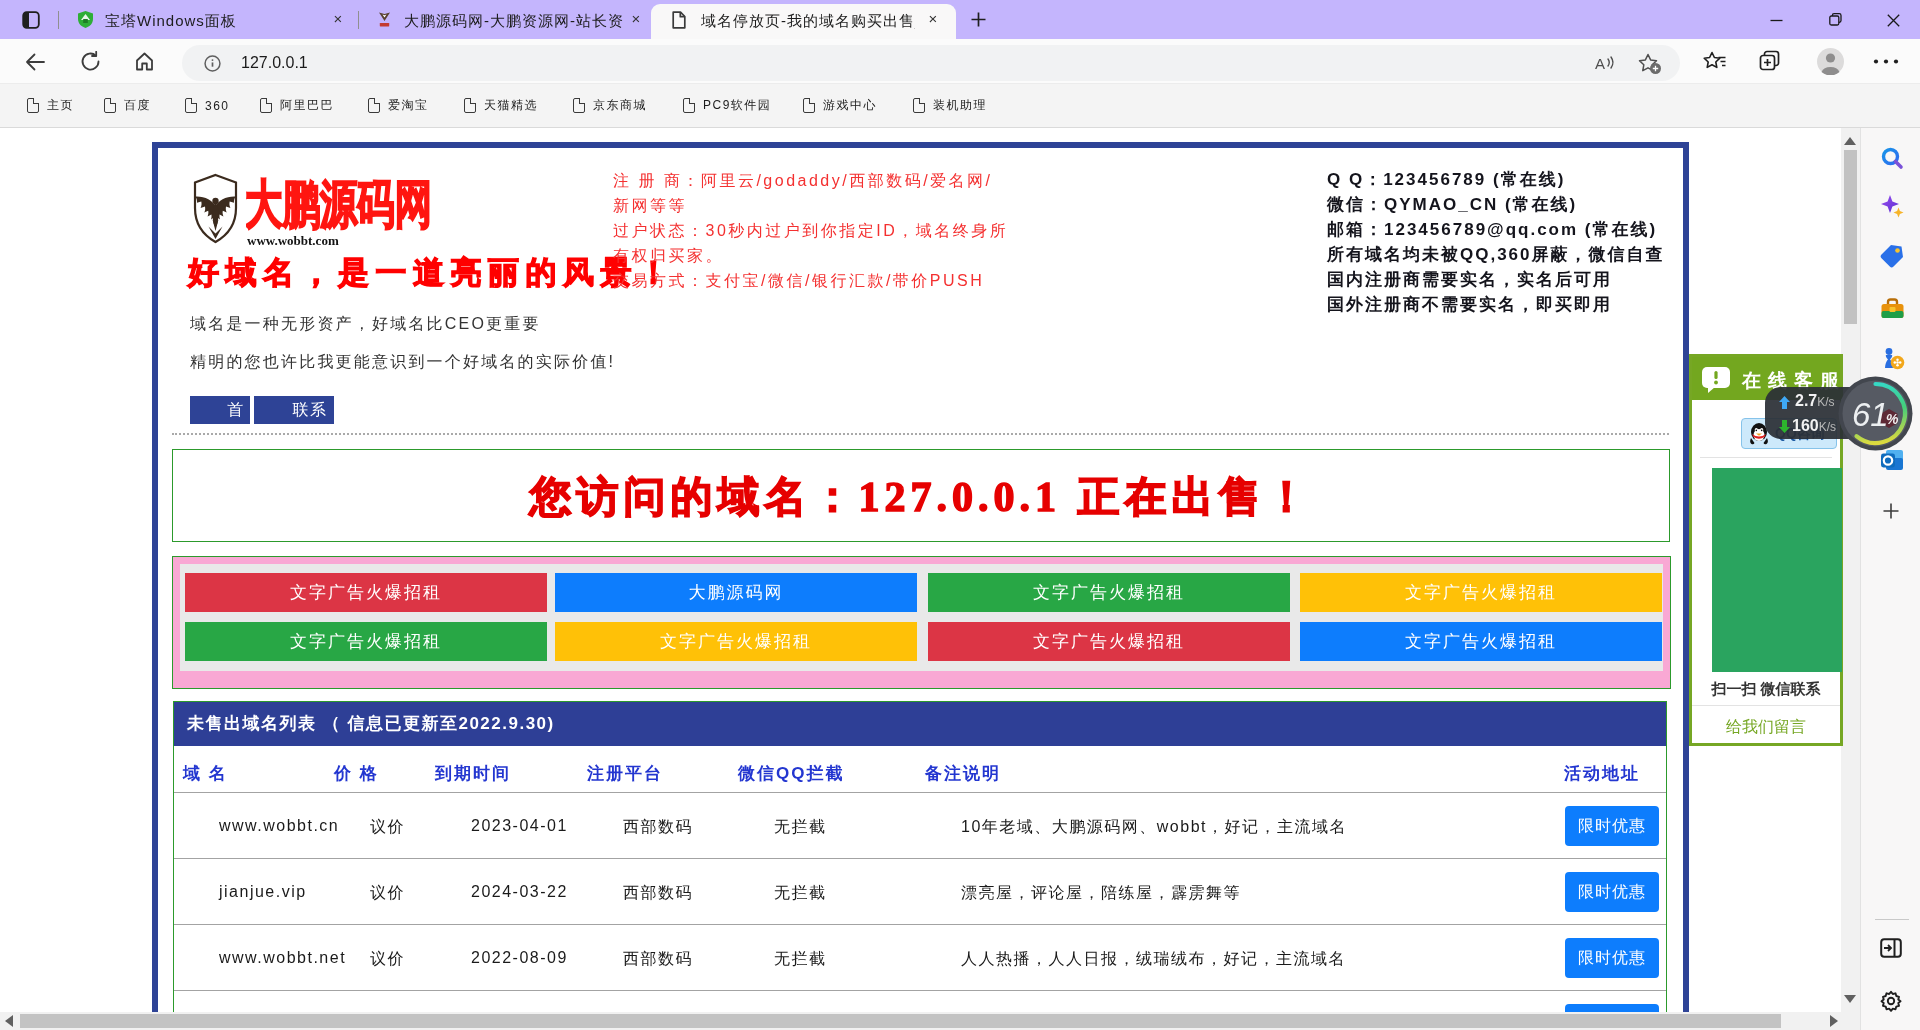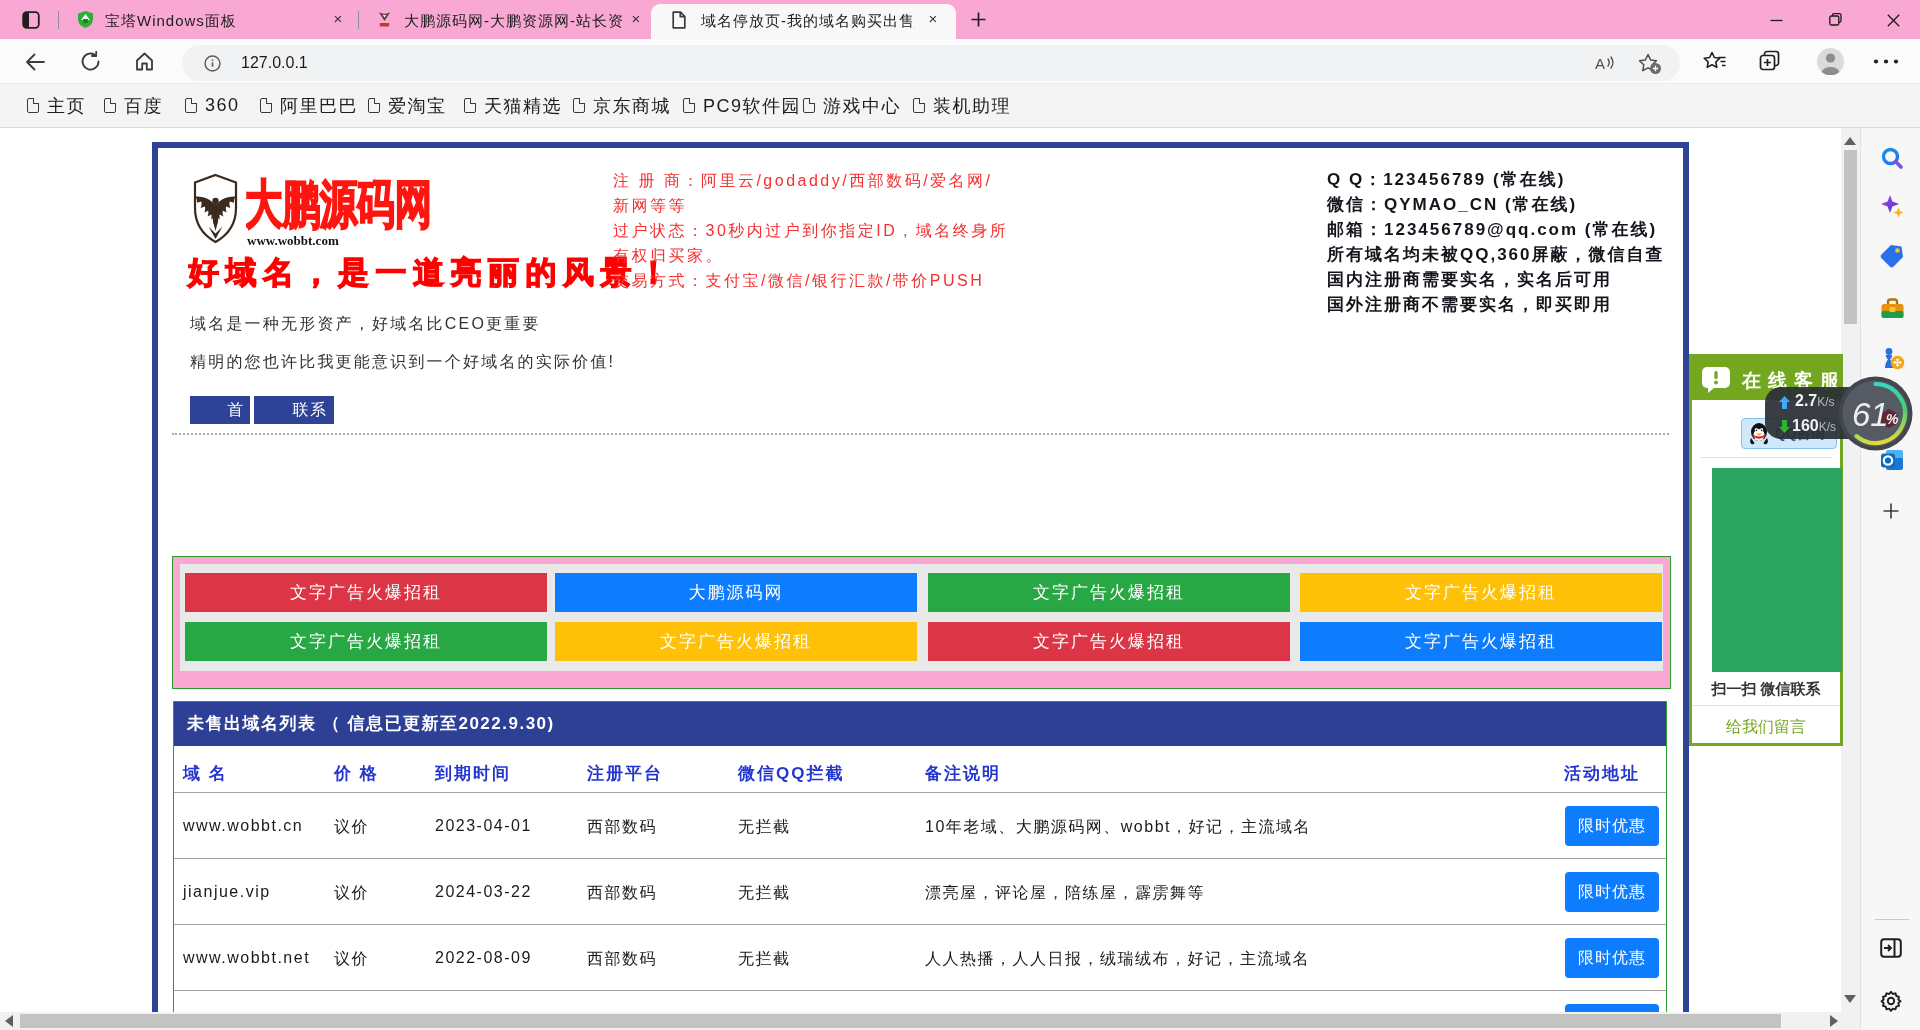--- a/index.html
+++ b/index.html
@@ -1,29 +1,29 @@
 <!DOCTYPE html>
 <html><head>
 <meta charset="utf-8">
 <style>
 * { margin:0; padding:0; box-sizing:border-box; }
 html,body { width:1920px; height:1030px; overflow:hidden; background:#fff;
   font-family:"Liberation Sans", sans-serif; }
 .abs { position:absolute; }
 
 
-#tabstrip { position:absolute; left:0; top:0; width:1920px; height:39px; background:#f9a8d4; }
+#tabstrip { position:absolute; left:0; top:0; width:1920px; height:39px; background:#c4b5fd; }
 .tabsep { position:absolute; top:11px; width:1px; height:18px; background:#8f8f8f; }
 .tabtitle { position:absolute; top:12px; font-size:15px; color:#1d1d1d; white-space:nowrap; overflow:hidden; letter-spacing:1px; }
 .tabx { position:absolute; top:11px; width:16px; height:16px; color:#333; font-size:15px; line-height:16px; text-align:center; }
 #activetab { position:absolute; left:651px; top:4px; width:305px; height:35px; background:#f9f8f8; border-radius:9px 9px 0 0; }
 #toolbar { position:absolute; left:0; top:39px; width:1920px; height:44px; background:#fbfbfb; }
 #urlpill { position:absolute; left:182px; top:6px; width:1498px; height:36px; background:#f1f2f3; border-radius:18px; }
 #bookmarks { position:absolute; left:0; top:83px; width:1920px; height:45px; background:#f4f4f4; border-top:1px solid #ececec; border-bottom:1px solid #dadada; }
-.bm { position:absolute; top:0; height:43px; display:flex; align-items:center; gap:8px; font-size:18px; color:#1d1d1d; letter-spacing:1.5px; }
+.bm { position:absolute; top:0; height:43px; display:flex; align-items:center; gap:8px; font-size:12px; color:#1d1d1d; letter-spacing:1.5px; }
 .bmi { width:12px; height:15px; border:1.5px solid #3a3a3a; border-radius:2px; position:relative; display:inline-block; background:#f4f4f4; }
 .bmi:after { content:""; position:absolute; right:-1px; top:-1px; width:5px; height:5px; background:#f4f4f4; border-left:1.5px solid #3a3a3a; border-bottom:1.5px solid #3a3a3a; }
 
 
 #page { position:absolute; left:0; top:128px; width:1841px; height:884px; background:#fff; overflow:hidden; }
 #container { position:absolute; left:152px; top:14px; width:1537px; height:900px; border:6px solid #2e4396; background:#fff; }
 
 
 #hdr-title { position:absolute; left:30px; top:104px; font-size:31px; font-weight:bold; color:#ff0000; letter-spacing:6.5px; white-space:nowrap; -webkit-text-stroke:1.3px #ff0000; }
 .hdr-p { position:absolute; left:32px; font-size:16px; color:#333; white-space:nowrap; letter-spacing:2.2px; }
@@ -39,21 +39,21 @@
 
 #banbox { position:absolute; left:14px; top:408px; width:1499px; height:133px; border:1px solid #2c9a2c; background:#f9a8d4; }
 #banpanel { position:absolute; left:7px; top:7px; width:1483px; height:107px; background:#e9e9e9; }
 .ban { position:absolute; height:39px; width:362px; color:#fff; font-size:17px; text-align:center; line-height:39px; white-space:nowrap; letter-spacing:2px; }
 
 
 #tblbox { position:absolute; left:15px; top:553px; width:1494px; height:345px; border:1px solid #2c9a2c; background:#fff; }
 #tblhdr { position:absolute; left:0; top:0; width:100%; height:44px; background:#2e3f96; color:#fff; font-weight:bold; font-size:17px; line-height:44px; padding-left:13px; white-space:nowrap; letter-spacing:1.5px; }
 .trow { position:absolute; left:0; width:100%; border-bottom:1px solid #a3a3a3; }
 .th { position:absolute; font-size:17px; font-weight:bold; color:#2336d0; white-space:nowrap; letter-spacing:2px; }
-.td { position:absolute; font-size:16px; color:#1a1a1a; white-space:nowrap; letter-spacing:1.5px; }
+.td { position:absolute; font-size:16px; color:#1a1a1a; white-space:nowrap; letter-spacing:1.5px;margin-left:36px; }
 .offerbtn { position:absolute; width:94px; height:40px; background:#0d7dfd; border-radius:4px; color:#fff; font-size:16px; text-align:center; line-height:40px; letter-spacing:1px; }
 
 
 #vscroll { position:absolute; left:1841px; top:128px; width:19px; height:884px; background:#f1f1f1; }
 #vthumb { position:absolute; left:3px; top:22px; width:13px; height:174px; background:#c2c2c2; }
 #hscroll { position:absolute; left:0; top:1012px; width:1860px; height:18px; background:#f1f1f1; }
 #hthumb { position:absolute; left:20px; top:2px; width:1761px; height:14px; background:#c3c3c3; }
 #sidebar { position:absolute; left:1860px; top:128px; width:60px; height:902px; background:#f8f7f7; border-left:1px solid #e2e2e2; }
 .sbicon { position:absolute; left:19px; }
 
@@ -209,20 +209,23 @@
     <div class="abs" style="left:87px;top:22px;font-size:52px;font-weight:bold;color:#ff1510;white-space:nowrap;transform:scaleX(0.72);transform-origin:0 0;-webkit-text-stroke:2px #ff1510">大鹏源码网</div>
     <div class="abs" style="left:89px;top:85px;font-family:'Liberation Serif',serif;font-size:13px;font-weight:bold;color:#141414;letter-spacing:0px">www.wobbt.com</div>
     <div id="hdr-title">好域名，是一道亮丽的风景！</div>
     <div class="hdr-p" style="top:166px">域名是一种无形资产，好域名比CEO更重要</div>
     <div class="hdr-p" style="top:204px">精明的您也许比我更能意识到一个好域名的实际价值!</div>
     <div class="navbtn" style="left:32px;width:60px">首页</div>
     <div class="navbtn" style="left:96px;width:80px">联系我们</div>
     <div id="redblock">注 册 商：阿里云/godaddy/西部数码/爱名网/<br>新网等等<br>过户状态：30秒内过户到你指定ID，域名终身所<br>有权归买家。<br>交易方式：支付宝/微信/银行汇款/带价PUSH</div>
     <div id="darkblock">Q Q：123456789 (常在线)<br>微信：QYMAO_CN (常在线)<br>邮箱：123456789@qq.com (常在线)<br>所有域名均未被QQ,360屏蔽，微信自查<br>国内注册商需要实名，实名后可用<br>国外注册商不需要实名，即买即用</div>
     <div id="dotline"></div>
+    <div id="annbox">
+        <div>您访问的域名：<span style="font-family:'Liberation Serif',serif">127.0.0.1</span> 正在出售！</div>
+      </div>
     <div id="banbox">
       <div id="banpanel">
         <div class="ban" style="left:5px;top:9px;background:#dc3545">文字广告火爆招租</div>
         <div class="ban" style="left:375px;top:9px;background:#0d7dfd">大鹏源码网</div>
         <div class="ban" style="left:748px;top:9px;background:#28a745">文字广告火爆招租</div>
         <div class="ban" style="left:1120px;top:9px;background:#ffc107">文字广告火爆招租</div>
         <div class="ban" style="left:5px;top:58px;background:#28a745">文字广告火爆招租</div>
         <div class="ban" style="left:375px;top:58px;background:#ffc107">文字广告火爆招租</div>
         <div class="ban" style="left:748px;top:58px;background:#dc3545">文字广告火爆招租</div>
         <div class="ban" style="left:1120px;top:58px;background:#0d7dfd">文字广告火爆招租</div>

